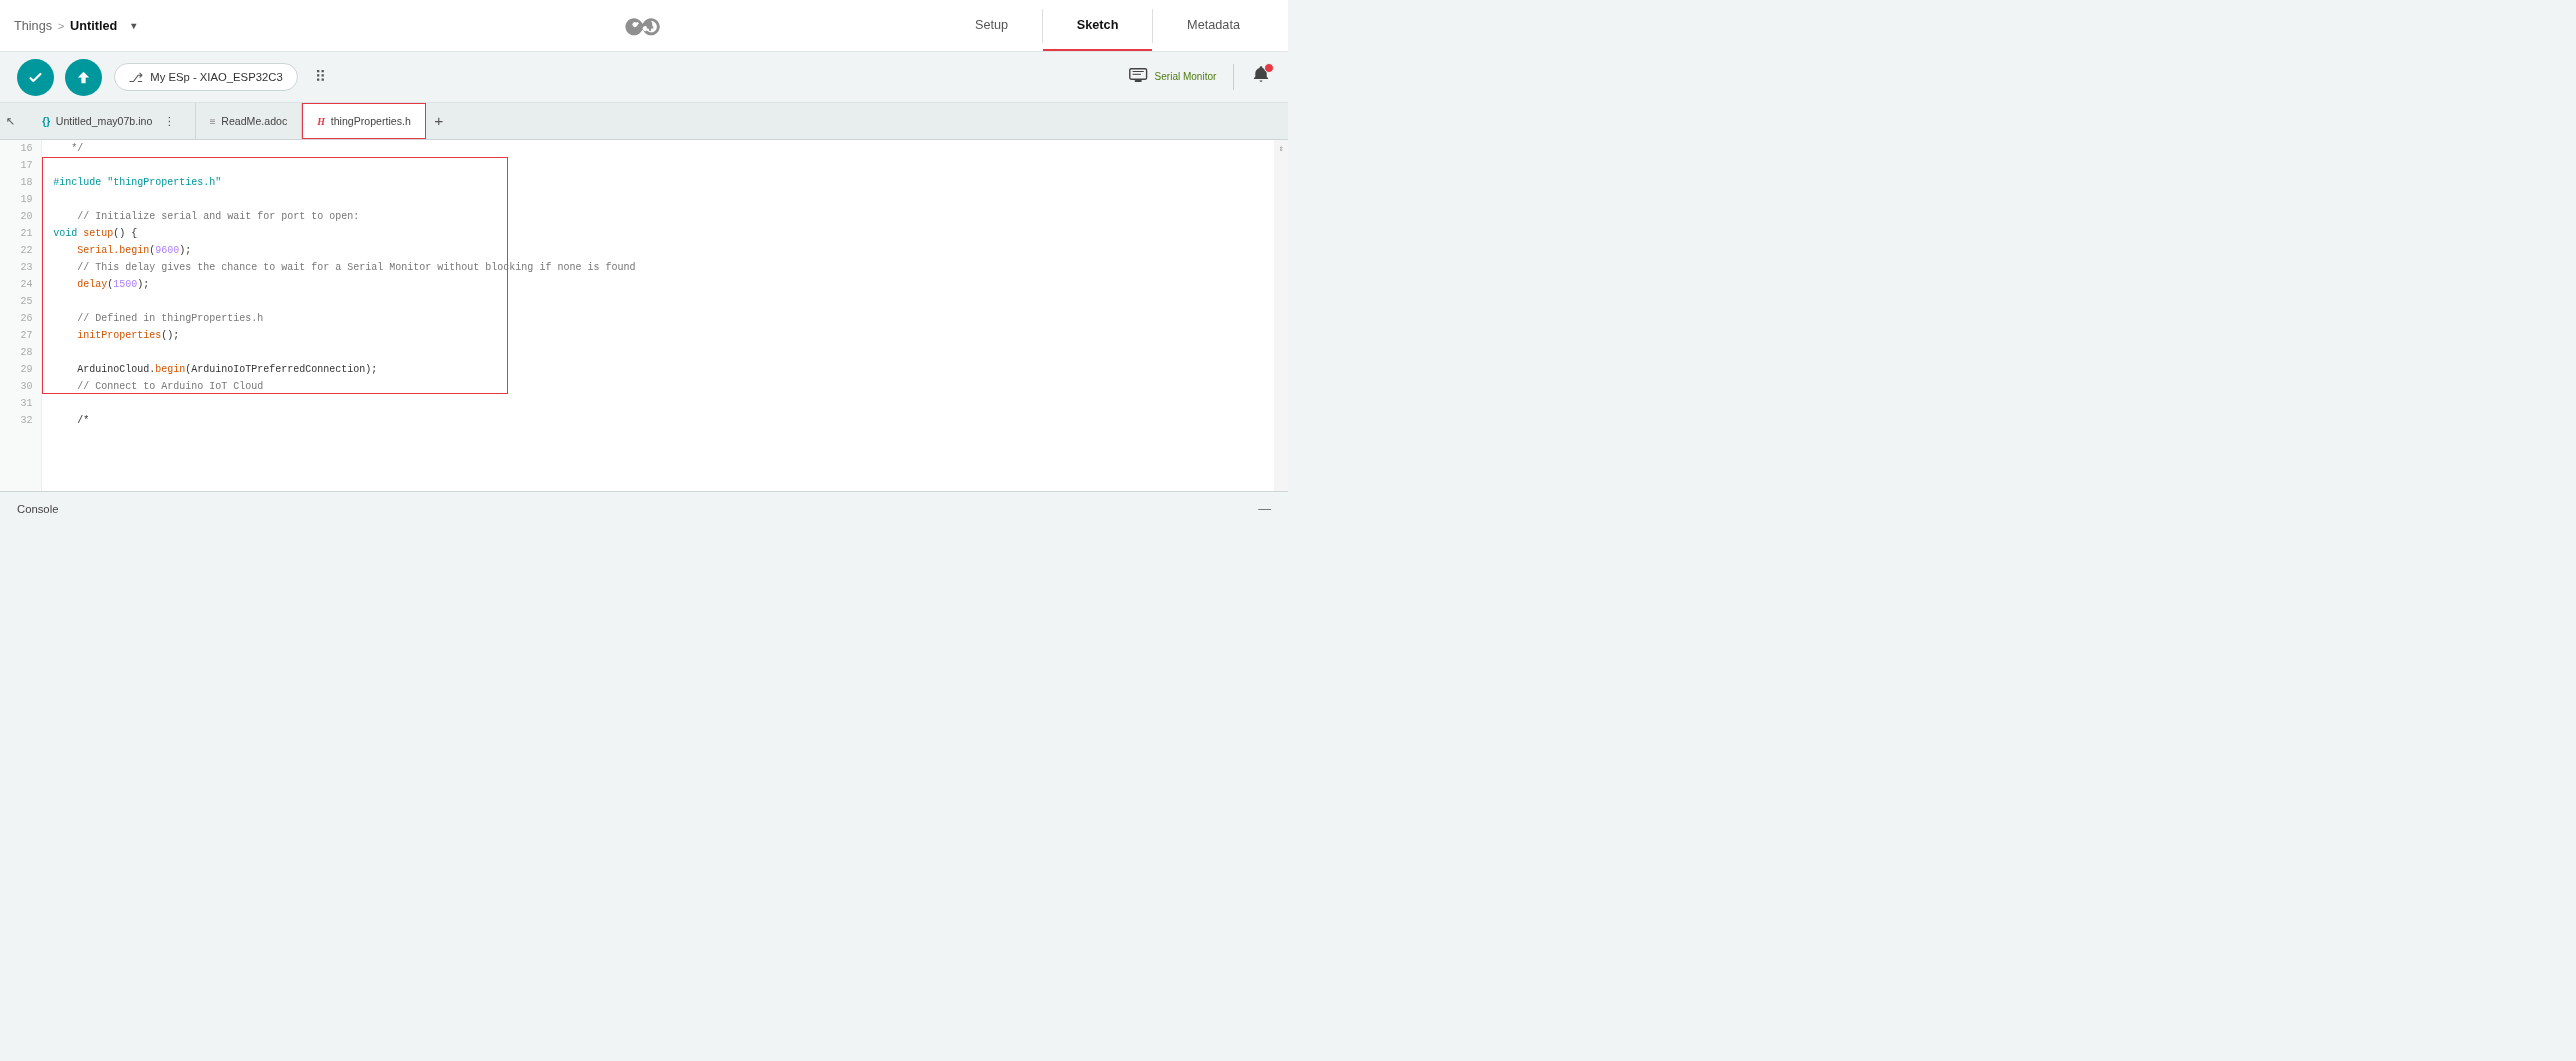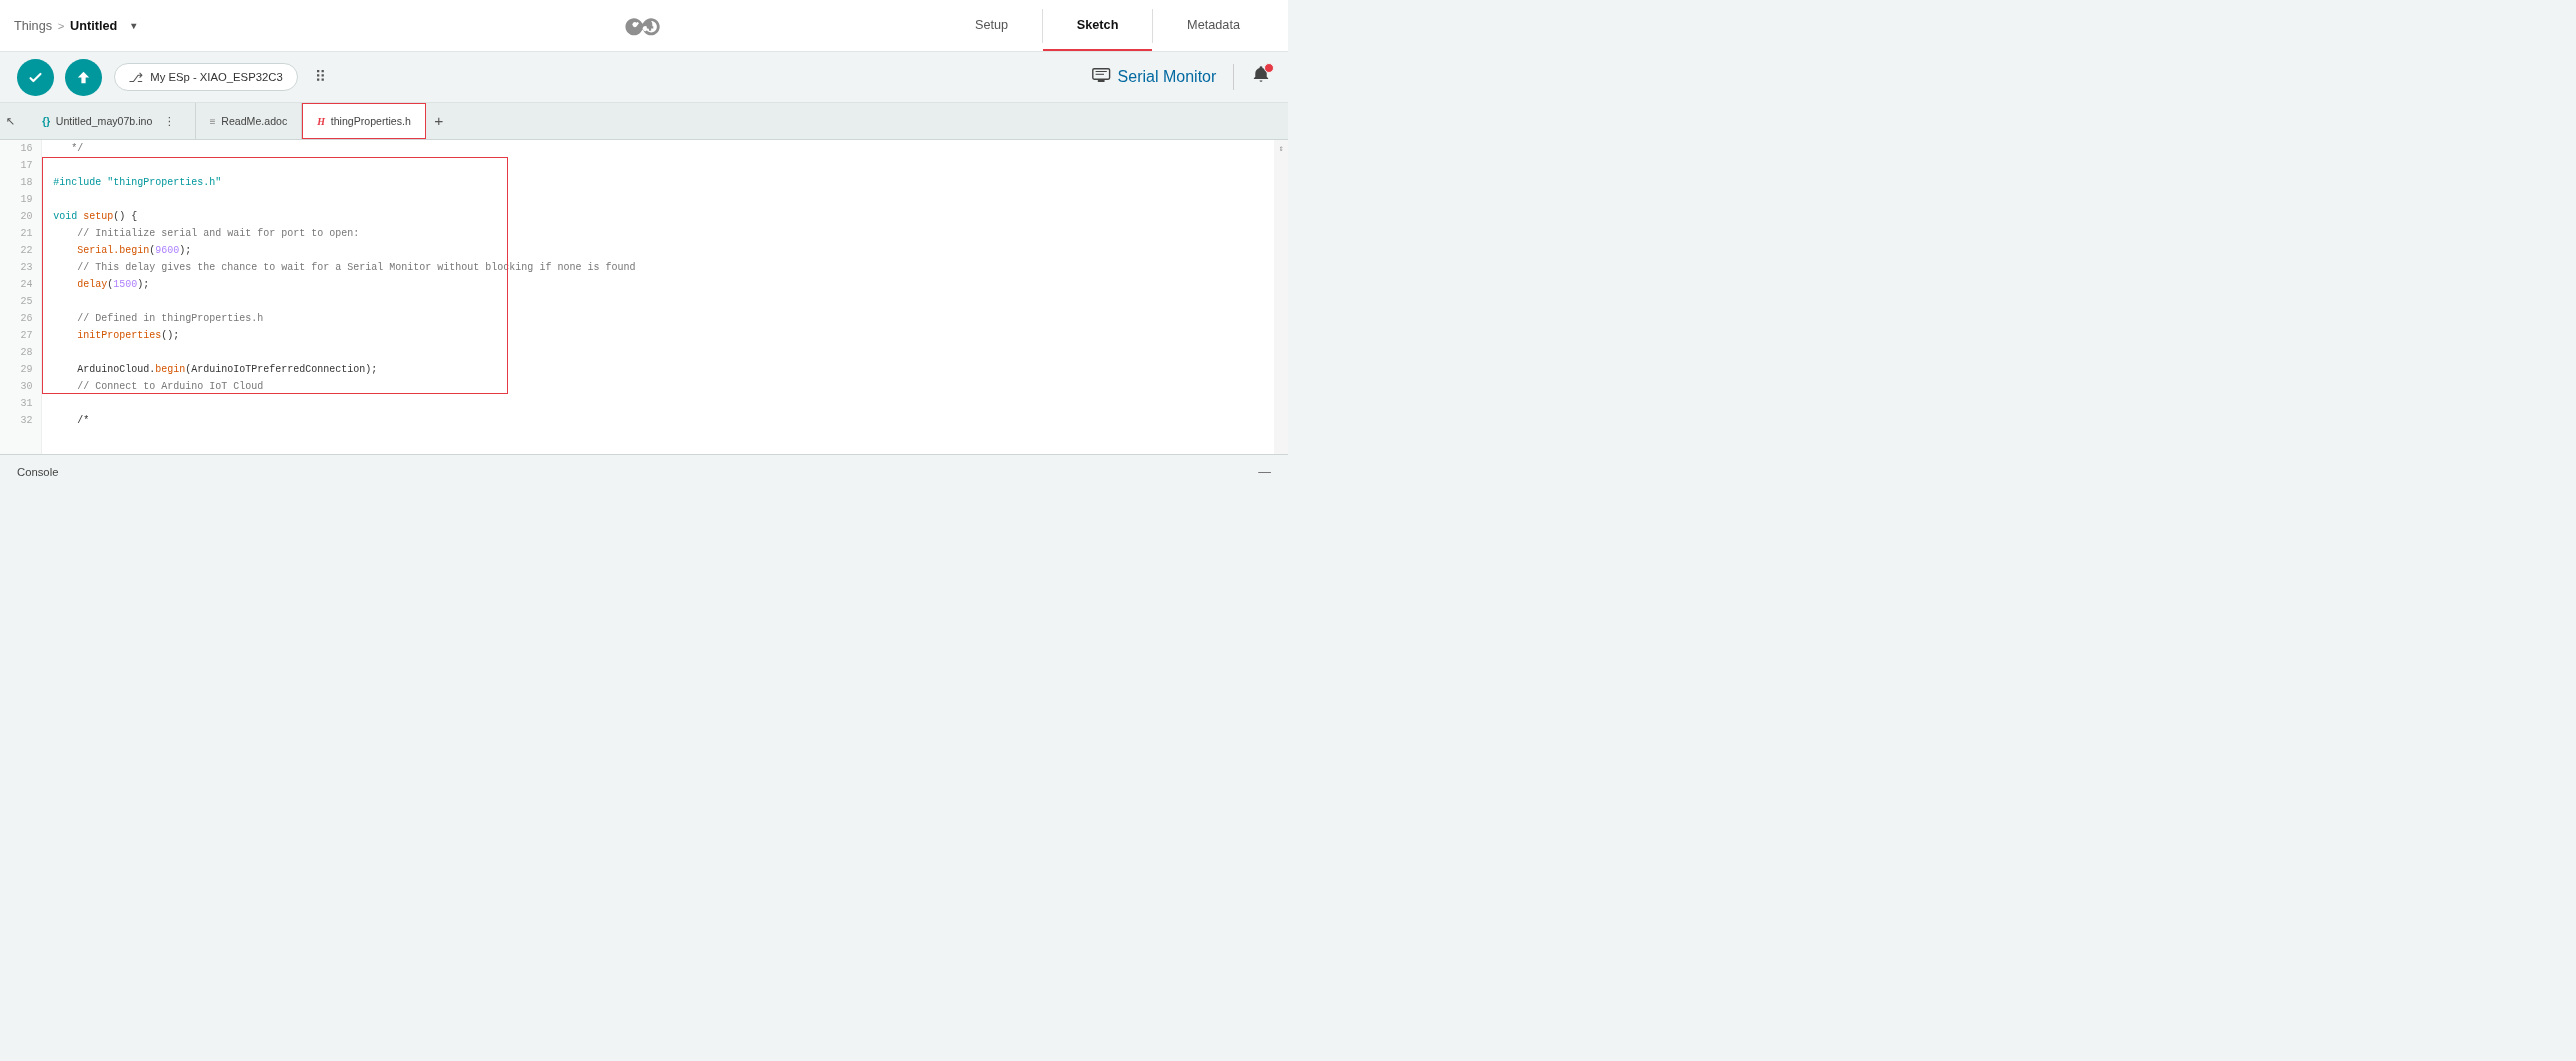--- a/index.html
+++ b/index.html
@@ -150,22 +150,22 @@
     .toolbar-right {
       margin-left: auto;
       display: flex;
       align-items: center;
       gap: 17px;
     }
     .serial-monitor-btn {
       display: flex;
       align-items: center;
       gap: 7px;
-      font-size: 16px;
-      color: #0369a1;
+      font-size: 10px;
+      color: #4d7c0f;
       cursor: pointer;
       background: none;
       border: none;
     }
     .serial-monitor-icon {
       font-size: 15.5px;
       color: #444;
     }
     .toolbar-divider {
       width: 0.7px;
@@ -405,21 +405,21 @@
   </div>
 
   <div class="file-tab highlighted">
     <span class="file-tab-icon" style="color:#e63946; font-family: serif; font-style: italic;">H</span>
     <span>thingProperties.h</span>
   </div>
 
   <span class="file-tab-add">+</span>
 </div>
 
-<div class="editor-area" style="height: 314px;">
+<div class="editor-area" style="height: 351px;">
 
   <div class="line-numbers">
     <span class="line-num">16</span>
     <span class="line-num">17</span>
     <span class="line-num">18</span>
     <span class="line-num">19</span>
     <span class="line-num">20</span>
     <span class="line-num">21</span>
     <span class="line-num">22</span>
     <span class="line-num">23</span>
@@ -435,22 +435,22 @@
   </div>
 
   <div class="code-content" style="position:relative;">
 
     <div class="selection-box" style="top: 17px; left: 0px; width: 466px; height: 237px;"></div>
 
     <span class="code-line">   <span class="cmt">*/</span></span>
     <span class="code-line"> </span>
     <span class="code-line"><span class="kw">#include</span> <span class="str">"thingProperties.h"</span></span>
     <span class="code-line"> </span>
+    <span class="code-line"><span class="cmt">    // Initialize serial and wait for port to open:</span></span>
     <span class="code-line"><span class="kw">void</span> <span class="fn">setup</span>() {</span>
-    <span class="code-line"><span class="cmt">    // Initialize serial and wait for port to open:</span></span>
     <span class="code-line">    <span class="fn">Serial.begin</span>(<span class="num">9600</span>);</span>
     <span class="code-line"><span class="cmt">    // This delay gives the chance to wait for a Serial Monitor without blocking if none is found</span></span>
     <span class="code-line">    <span class="fn">delay</span>(<span class="num">1500</span>);</span>
     <span class="code-line"> </span>
     <span class="code-line"><span class="cmt">    // Defined in thingProperties.h</span></span>
     <span class="code-line">    <span class="fn">initProperties</span>();</span>
     <span class="code-line"> </span>
     <span class="code-line">    ArduinoCloud.<span class="fn">begin</span>(ArduinoIoTPreferredConnection);</span>
     <span class="code-line"><span class="cmt">    // Connect to Arduino IoT Cloud</span></span>
     <span class="code-line"> </span>

